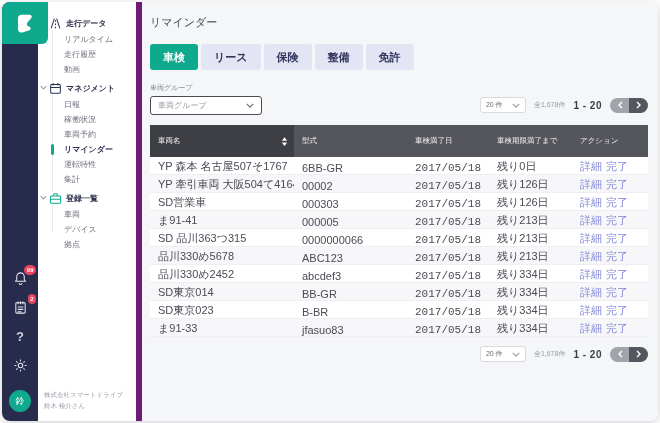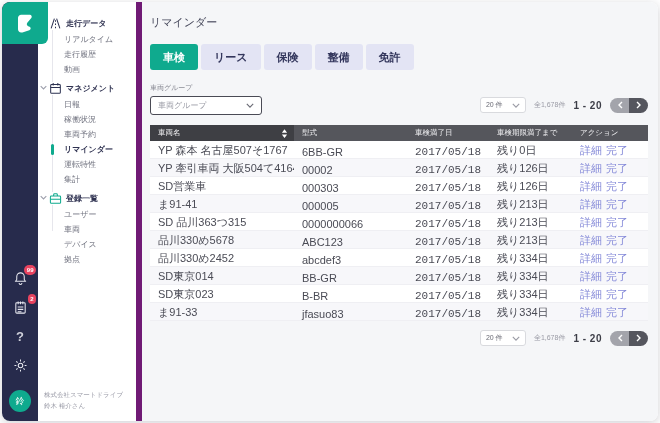--- a/index.html
+++ b/index.html
@@ -59,21 +59,21 @@
   .total{font-size:7px;color:#9a9ba5;}
   .range{font-size:10px;font-weight:bold;color:#3c3d47;letter-spacing:.5px;}
   .pill{display:flex;height:15px;border-radius:8px;overflow:hidden;}
   .pill button{border:none;width:19px;color:#fff;display:flex;align-items:center;justify-content:center;padding:0;cursor:pointer;}
   .pill svg{width:6px;height:8px;}
   .prev{background:#a3a4ab;}
   .next{background:#55565e;}
 
   
   .table{margin-top:10px;}
-  .thead{display:flex;height:16px;background:var(--header-gray);color:#f2f2f4;font-size:7.5px;align-items:stretch;}
+  .thead{display:flex;height:32px;background:var(--header-gray);color:#f2f2f4;font-size:7.5px;align-items:stretch;}
   .th{padding-left:8px;display:flex;align-items:center;}
   .c1{width:144px;}.c2{width:113px;}.c3{width:82px;font-family:Liberation Mono, monospace;}.c4{width:83px;}.c5{flex:1;}
   .th-name{background:var(--header-dark);justify-content:space-between;padding-right:6px;cursor:pointer;}
   .sort-ic{display:flex;}
   .sort-ic svg{width:7px;height:9px;}
   .tr{display:flex;height:18px;align-items:flex-end;background:#fff;font-size:11px;color:#4a4b55;border-bottom:1px solid #efeff3;}
   .tr:nth-child(even){background:#f7f7fa;}
   .td{padding-left:8px;overflow:hidden;white-space:nowrap;}
   .td-actions{display:flex;gap:4px;}
   .link{color:var(--link-purple);cursor:pointer;text-decoration:none;}
@@ -183,23 +183,20 @@
           </span>
           <span class="grp-icon">
             <svg viewBox="0 0 14 14" fill="none" stroke="#0faa8e" stroke-width="1.1">
               <rect x="1.5" y="4.3" width="11" height="7.9" rx="1"></rect>
               <path d="M5 4.3V3a1 1 0 0 1 1-1h2a1 1 0 0 1 1 1v1.3M1.5 7.8h11"></path>
             </svg>
           </span>
           <span class="grp-label">登録一覧</span>
         </div>
         <div class="menu-item">
-          <span>ユーザー</span>
-        </div>
-        <div class="menu-item">
           <span>車両</span>
         </div>
         <div class="menu-item">
           <span>デバイス</span>
         </div>
         <div class="menu-item">
           <span>拠点</span>
         </div>
       </div>
     <div class="sidebar-footer">

